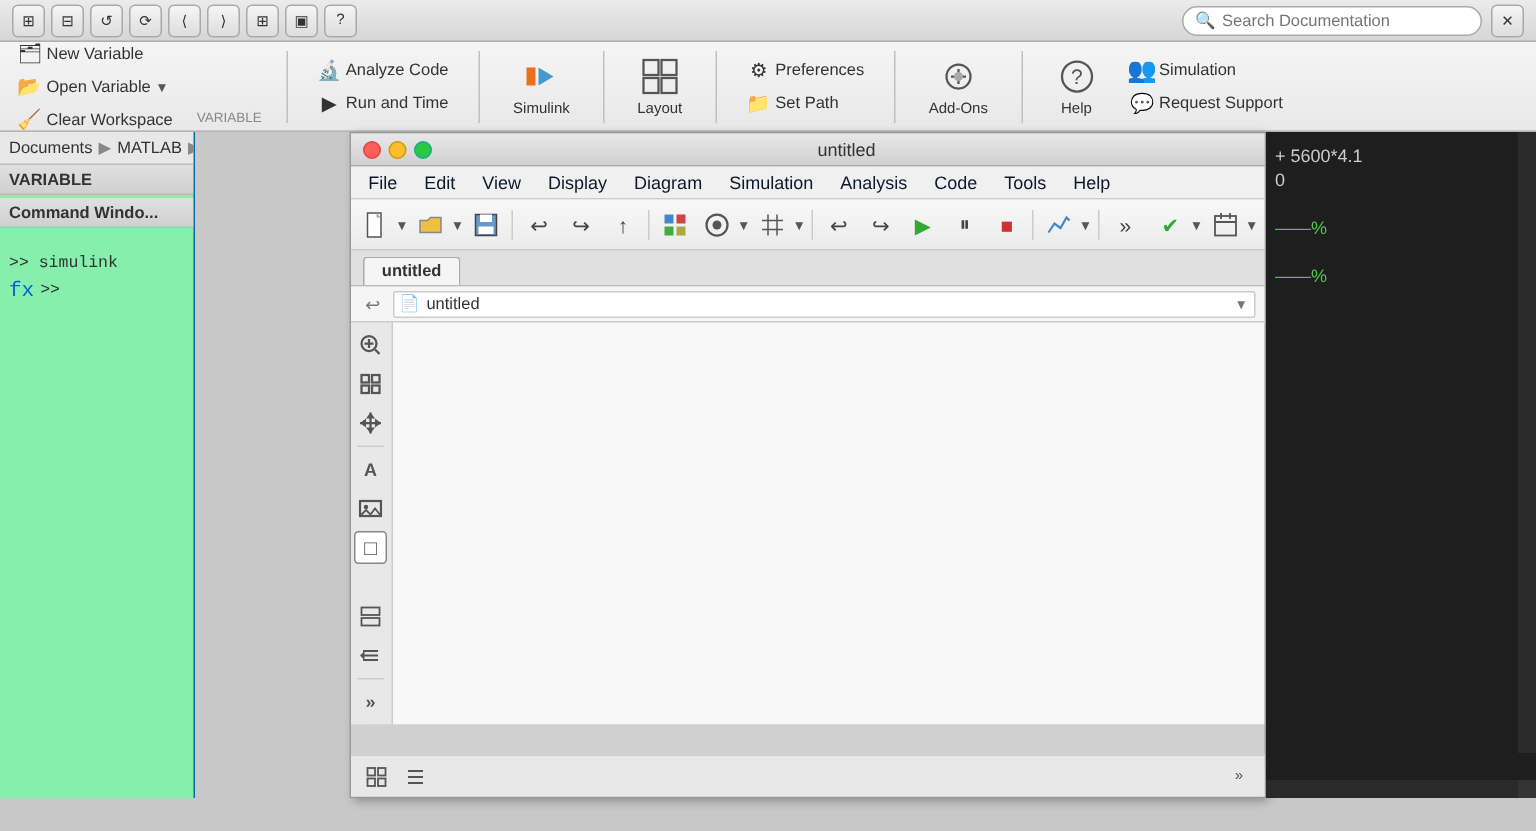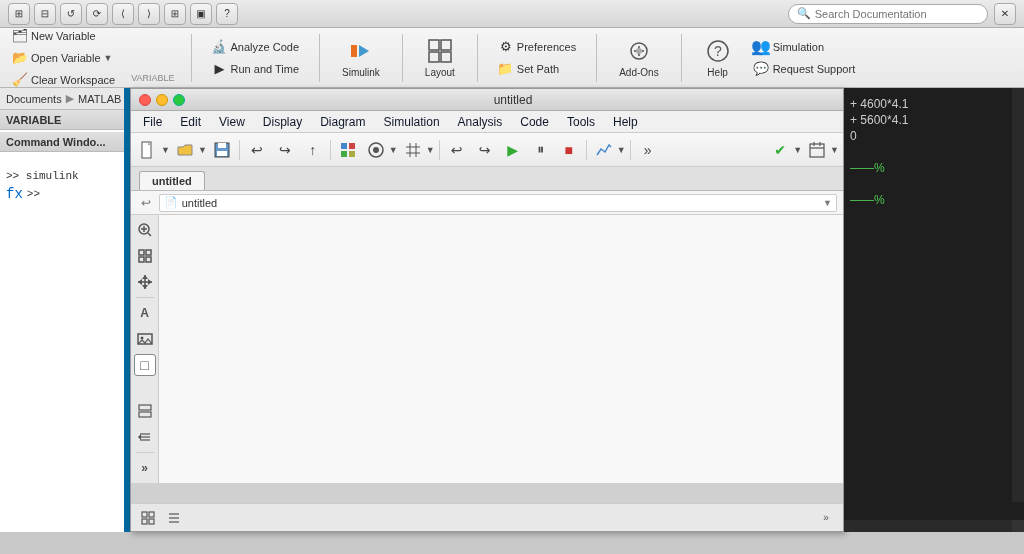--- a/index.html
+++ b/index.html
@@ -143,22 +143,22 @@
       width: 100%;
       height: calc(554px - 28px - 60px - 22px);
       display: flex;
       flex-direction: row;
     }
 
     
     .left-sidebar {
       width: 130px;
       min-width: 130px;
-      background: #ffffff;
-      border-right: 6px solid #0369a1;
+      background: #86efac;
+      border-right: 1px solid #0369a1;
       display: flex;
       flex-direction: column;
       overflow: hidden;
     }
     .sidebar-header {
       height: 20px;
       background: linear-gradient(180deg, #e0e0e0, #d0d0d0);
       border-bottom: 1px solid #bbb;
       display: flex;
       align-items: center;
@@ -662,21 +662,21 @@
         <span>&gt;&gt; simulink</span>
       </div>
       <div class="cmd-prompt">
         <span class="prompt-label">fx</span>
         <span>&gt;&gt;</span>
         <input class="cmd-input" style="">
       </div>
     </div>
   </div>
 
-  <div style="flex:1;display:flex;flex-direction:column;position:relative;">
+  <div style="flex:1;display:flex;flex-direction:column;position:relative;align-items:flex-end;">
 
     <div class="simulink-window">
 
       <div class="sim-titlebar">
         <div class="traffic-lights">
           <div class="tl-btn tl-red"></div>
           <div class="tl-btn tl-yellow"></div>
           <div class="tl-btn tl-green"></div>
         </div>
         <span class="sim-title">untitled</span>
@@ -917,21 +917,20 @@
         <span class="status-spacer"></span>
         <span class="status-zoom">100%</span>
         <span class="status-spacer"></span>
         <span class="status-solver">VariableStepAuto</span>
       </div>
     </div>
   </div>
 
   <div class="right-panel">
     <div class="right-code-area">
-      <div class="code-line">+ 4600*4.1</div>
       <div class="code-line">+ 5600*4.1</div>
       <div class="code-line">0</div>
       <div style="margin-top:16px;">
         <div class="code-line code-green">——%</div>
       </div>
       <div style="margin-top:16px;">
         <div class="code-line code-green">——%</div>
       </div>
     </div>
     <div class="right-scrollbar-track"></div>

